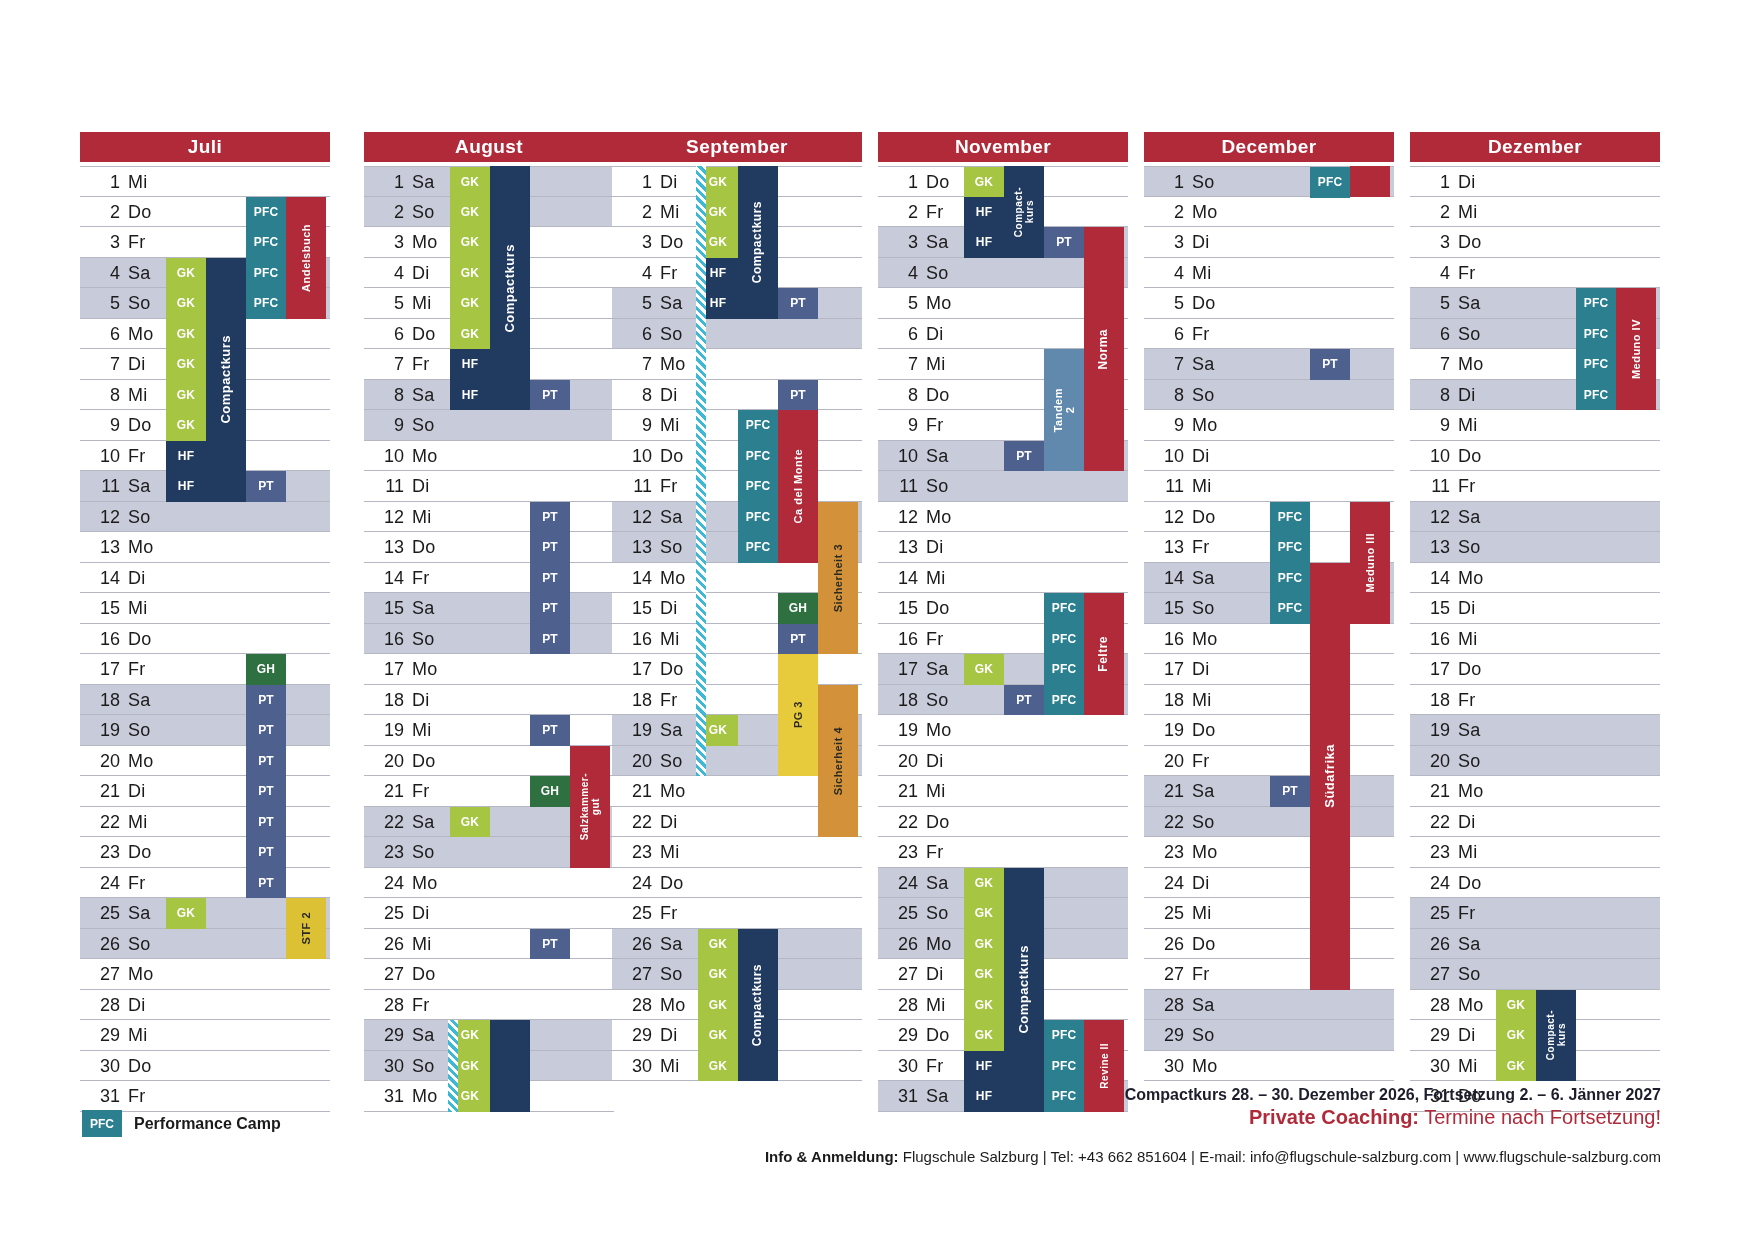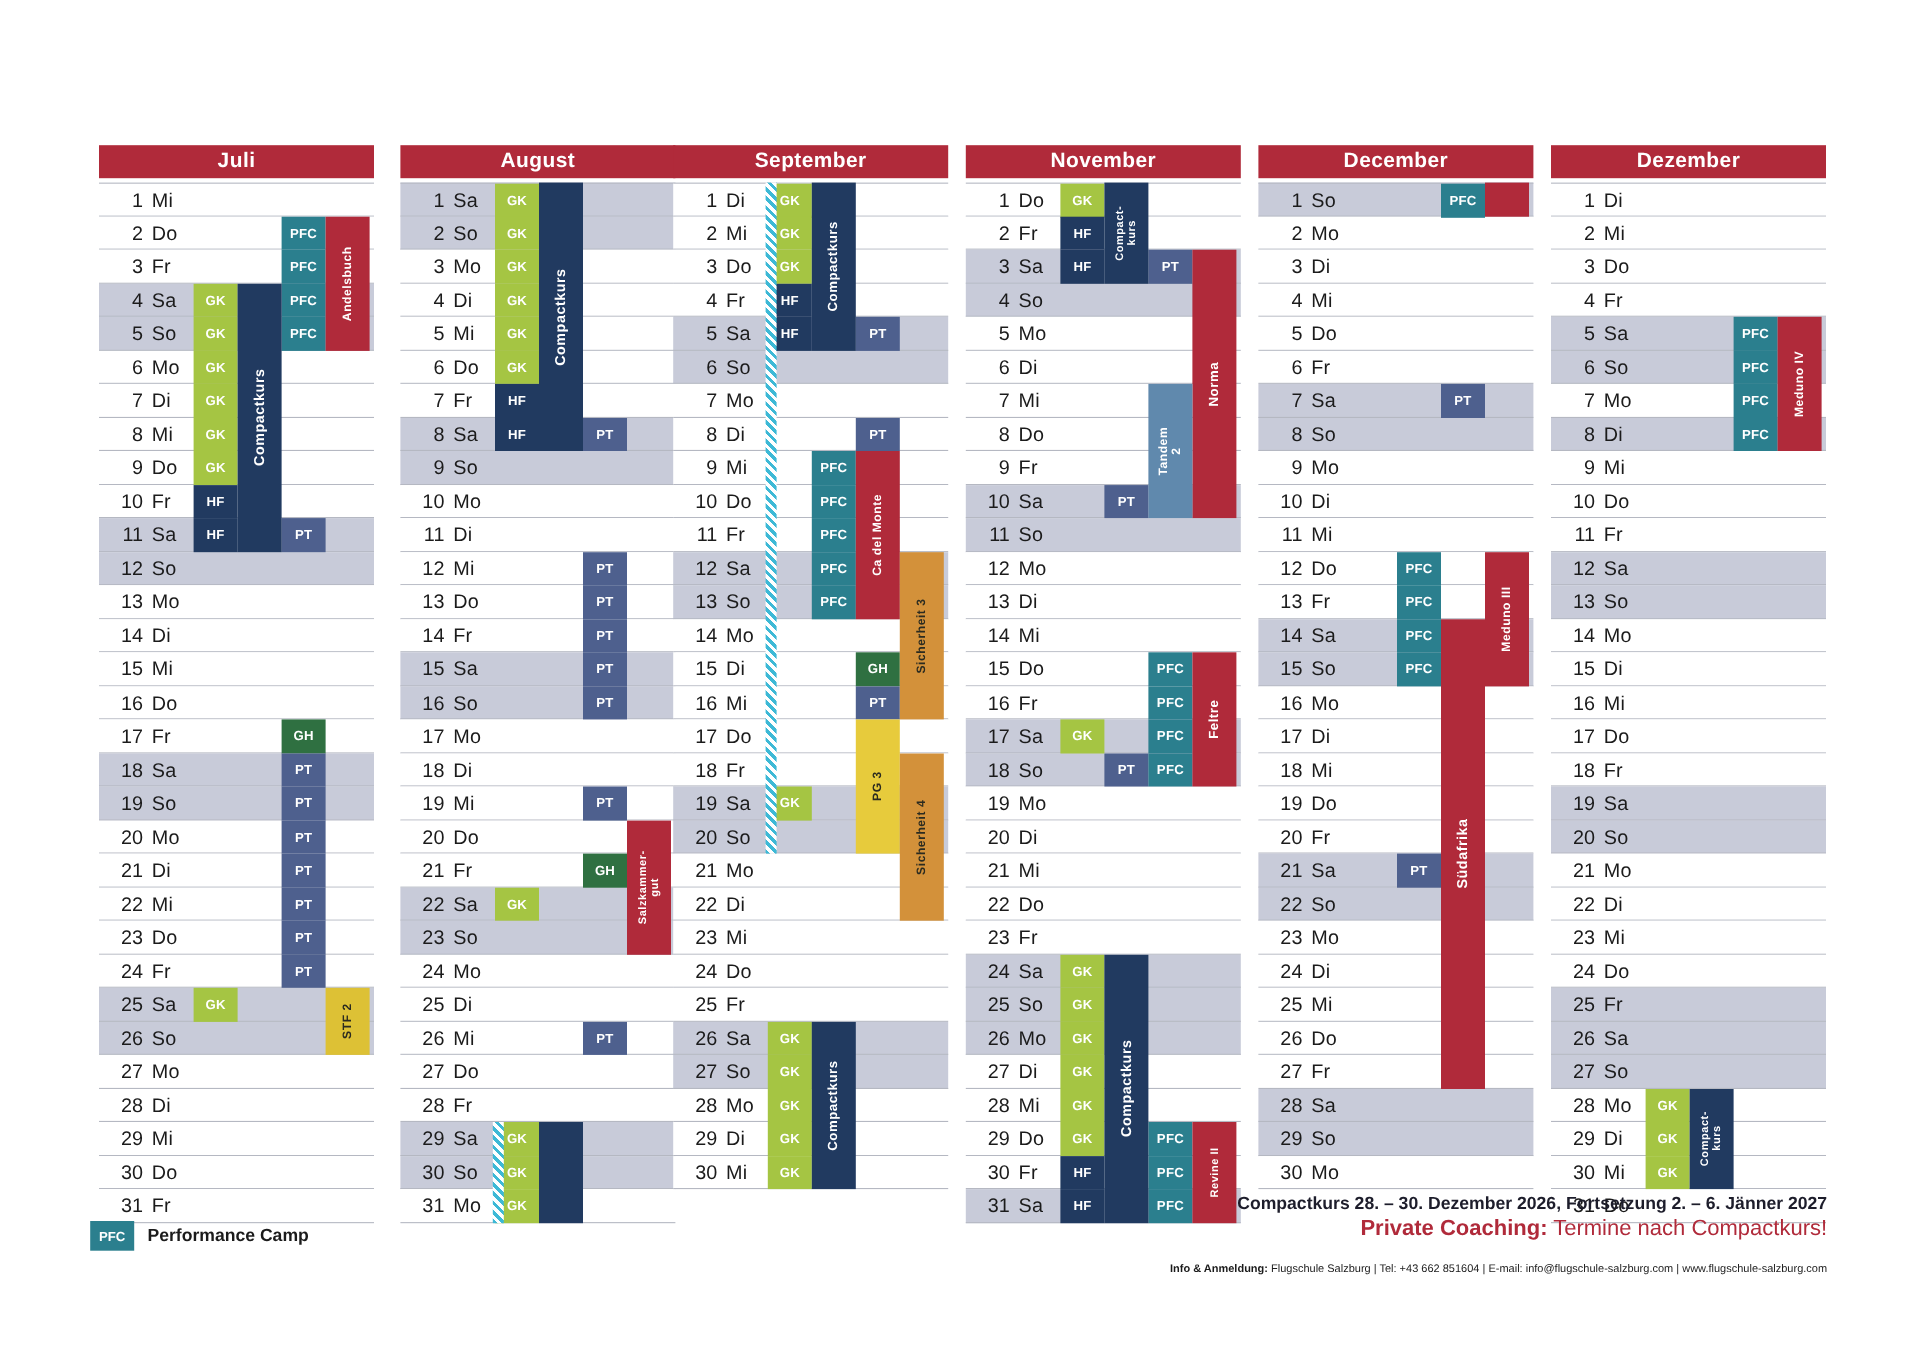--- a/index.html
+++ b/index.html
@@ -50,29 +50,29 @@
   .legend{position:absolute;left:82px;top:1110px;display:flex;align-items:center;}
   .legend-chip{
     width:40px;height:27px;display:flex;align-items:center;justify-content:center;
     color:#fff;font-size:12px;font-weight:700;
   }
   .legend-label{margin-left:12px;font-size:16px;font-weight:700;color:#1b1b1b;}
   .f-line{position:absolute;right:92px;text-align:right;white-space:nowrap;}
   .f-note{top:1086px;font-size:16px;font-weight:700;color:#1d1d2b;}
   .f-coaching{top:1106px;font-size:20px;}
   .f-coaching .b{font-weight:700;}
-  .f-info{top:1148px;font-size:10px;color:#1b1b1b;}
+  .f-info{top:1148px;font-size:15px;color:#1b1b1b;}
   .f-info .b{font-weight:700;}
   .f-info .lnk{color:#1b1b1b;text-decoration:none;}
 </style>
 </head>
 <body>
 
 <div id="calendar">
-    <div class="month-col" style="left: 90px;">
+    <div class="month-col" style="left: 80px;">
       <div class="month-header" style="background: rgb(176, 42, 58);">Juli</div>
       <div class="rows">
         <div class="day-row">
           <span class="day-num">1</span>
           <span class="day-wd">Mi</span>
         </div>
         <div class="day-row">
           <span class="day-num">2</span>
           <span class="day-wd">Do</span>
           <div class="chip" style="left: 166px; background: rgb(43, 127, 142);">PFC</div>
@@ -1004,18 +1004,18 @@
   </div>
 
 <div class="legend">
   <div class="legend-chip" style="background: rgb(43, 127, 142);">PFC</div>
   <div class="legend-label">Performance Camp</div>
 </div>
 
 <div class="f-line f-note">» Compactkurs 28. – 30. Dezember 2026, Fortsetzung 2. – 6. Jänner 2027</div>
 
 <div class="f-line f-coaching" style="color: rgb(176, 42, 58);">
-  <span class="b">Private Coaching:</span><span> Termine nach Compactkurs!</span>
+  <span class="b">Private Coaching:</span><span> Termine nach Fortsetzung!</span>
 </div>
 
 <div class="f-line f-info">
   <span class="b">Info &amp; Anmeldung:</span><span> Flugschule Salzburg | Tel: +43 662 851604 | E-mail: </span><span class="lnk">info@flugschule-salzburg.com</span><span> | </span><span class="lnk">www.flugschule-salzburg.com</span>
 </div>
 
 </body></html>

